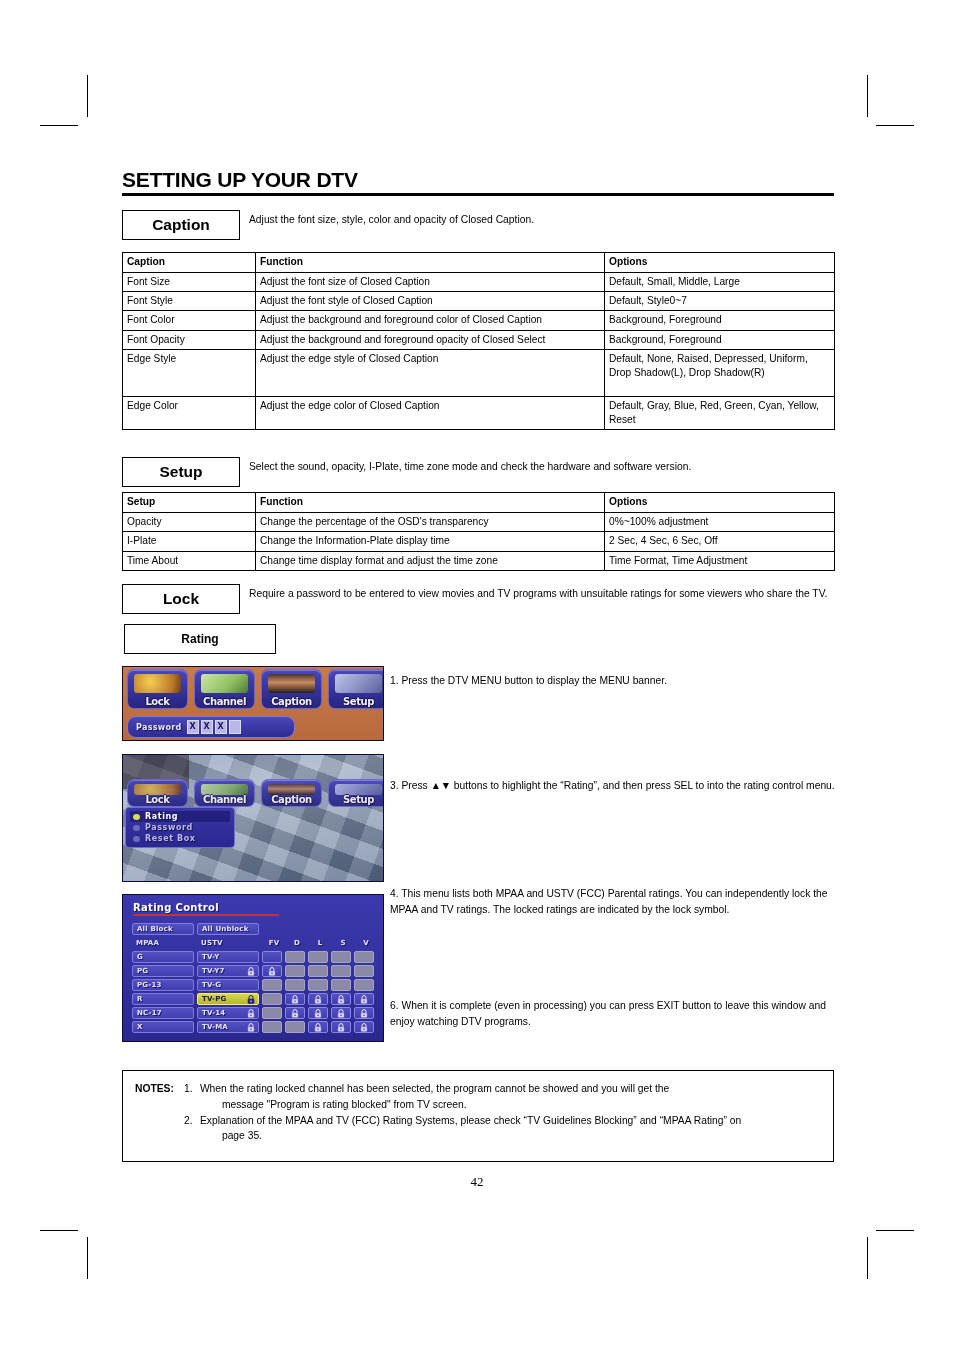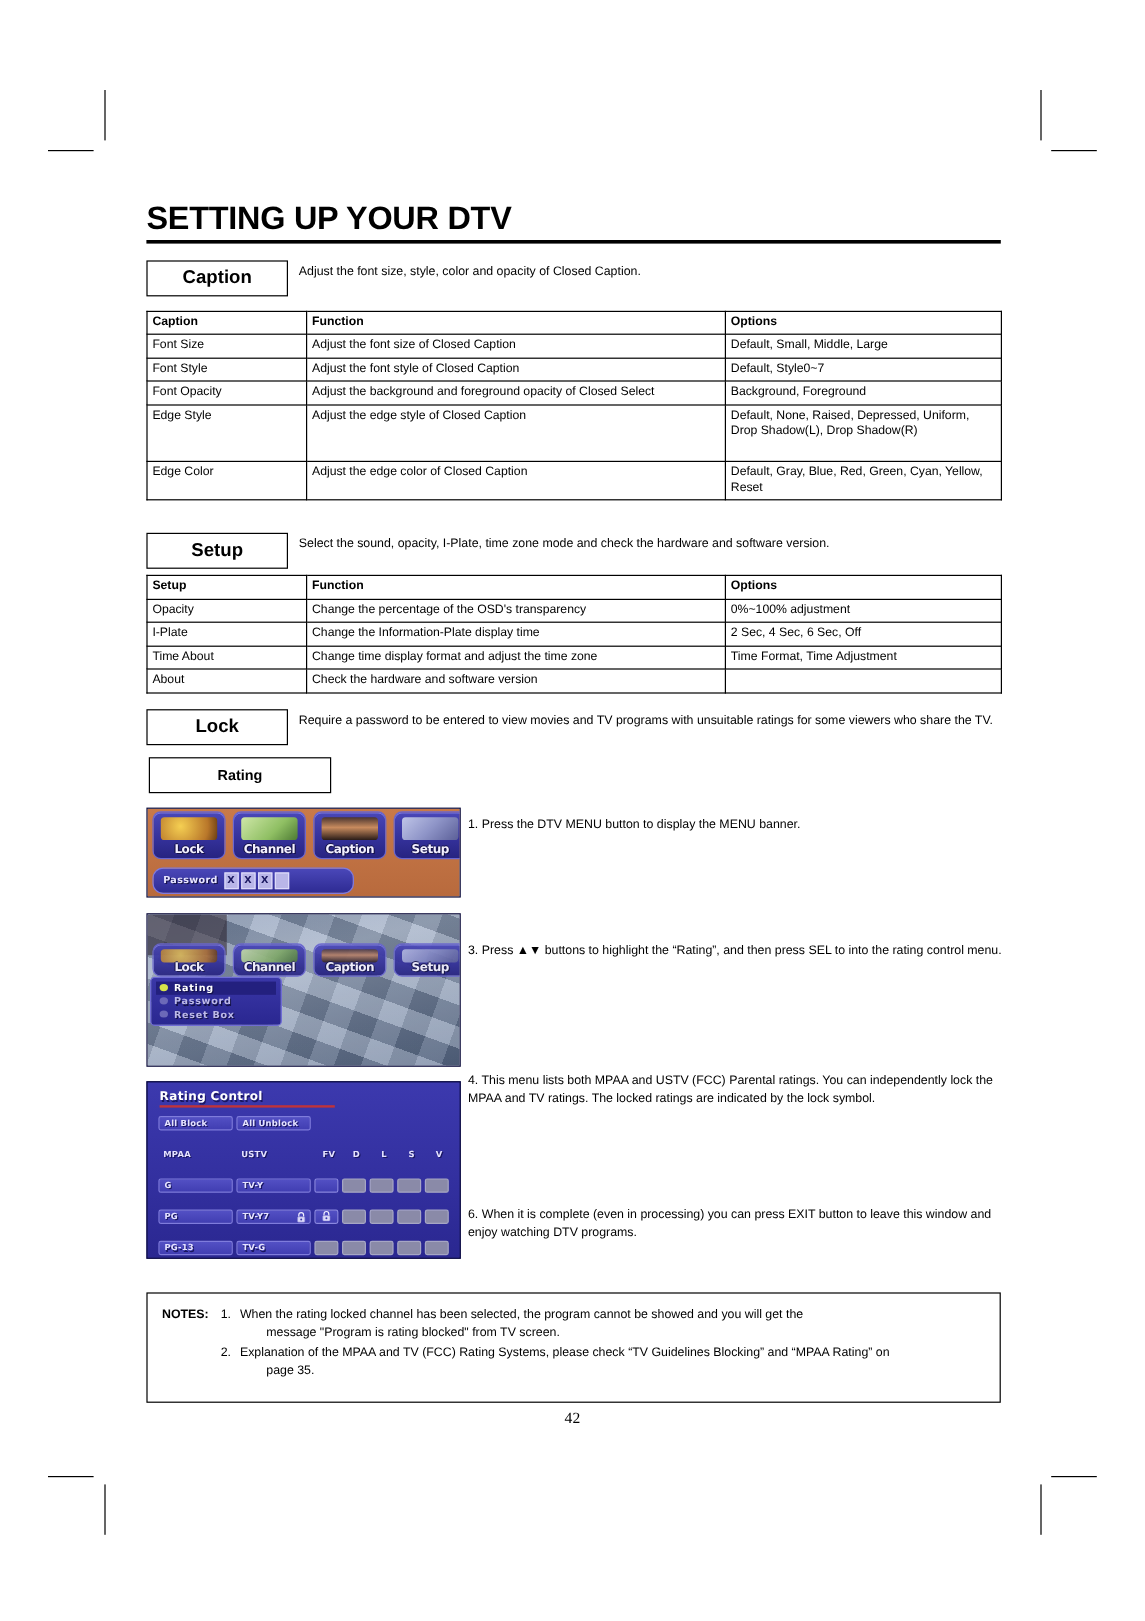--- a/index.html
+++ b/index.html
@@ -17,21 +17,21 @@
   
   .cropmark { position: absolute; background: #000; }
   .cm-v { width: 1px; height: 42px; }
   .cm-h { width: 38px; height: 1px; }
 
   
   #page { position: absolute; left: 122px; top: 168px; width: 712px; }
 
   
   .page-title {
-    font-size: 27px;
+    font-size: 21px;
     font-weight: bold;
     letter-spacing: -0.2px;
     margin: 0 0 2px 0;
     line-height: 1.1;
   }
   .title-rule { height: 3px; background: #000; width: 712px; margin-bottom: 14px; }
 
   
   .sec-row { display: flex; align-items: flex-start; }
   .sec-box {
@@ -182,21 +182,21 @@
     font-family: "DejaVu Sans", sans-serif;
     font-weight: bold; font-size: 10px;
     color: #ffffff;
     text-shadow: 1px 1px 0 #1a1760;
     letter-spacing: 0.3px;
     border-bottom: 2px solid #c0333a;
     padding-bottom: 1px;
     padding-right: 60px;
   }
   .rc-body { position: absolute; left: 9px; top: 28px; right: 7px; }
-  .rc-grid { display: flex; flex-direction: column; gap: 14px; justify-content: center; }
+  .rc-grid { display: flex; flex-direction: column; gap: 2px; justify-content: center; }
   .rc-line { display: flex; align-items: center; gap: 3px; height: 12px; }
   .cell {
     box-sizing: border-box;
     font-family: "DejaVu Sans", sans-serif;
     font-weight: bold; font-size: 7px;
     color: #e6e4ff;
     text-shadow: 1px 1px 0 #191660;
     display: flex; align-items: center;
     height: 12px;
     letter-spacing: 0.2px;
@@ -297,20 +297,25 @@
         <td>Font Size</td>
         <td>Adjust the font size of Closed Caption</td>
         <td>Default, Small, Middle, Large</td>
       </tr>
       <tr>
         <td>Font Style</td>
         <td>Adjust the font style of Closed Caption</td>
         <td>Default, Style0~7</td>
       </tr>
       <tr>
+        <td>Font Color</td>
+        <td>Adjust the background and foreground color of Closed Caption</td>
+        <td>Background, Foreground</td>
+      </tr>
+      <tr>
         <td>Font Opacity</td>
         <td>Adjust the background and foreground opacity of Closed Select</td>
         <td>Background, Foreground</td>
       </tr>
       <tr style="height:47px;">
         <td class="mid">Edge Style</td>
         <td class="mid">Adjust the edge style of Closed Caption</td>
         <td>Default, None, Raised, Depressed, Uniform, Drop Shadow(L), Drop Shadow(R)</td>
       </tr>
       <tr style="height:32px;">
@@ -347,25 +352,20 @@
       </tr>
       <tr>
         <td>I-Plate</td>
         <td>Change the Information-Plate display time</td>
         <td>2 Sec, 4 Sec, 6 Sec, Off</td>
       </tr>
       <tr>
         <td>Time About</td>
         <td>Change time display format and adjust the time zone</td>
         <td>Time Format, Time Adjustment</td>
-      </tr>
-      <tr>
-        <td>About</td>
-        <td>Check the hardware and software version</td>
-        <td></td>
       </tr>
     </tbody>
   </table>
 
   <div class="sec-row" style="margin-top:13px;">
     <div class="sec-box">Lock</div>
     <div class="sec-desc">Require a password to be entered to view movies and TV programs with unsuitable ratings for some viewers who share the TV.</div>
   </div>
 
   <div class="sec-row" style="margin-top:10px;">

